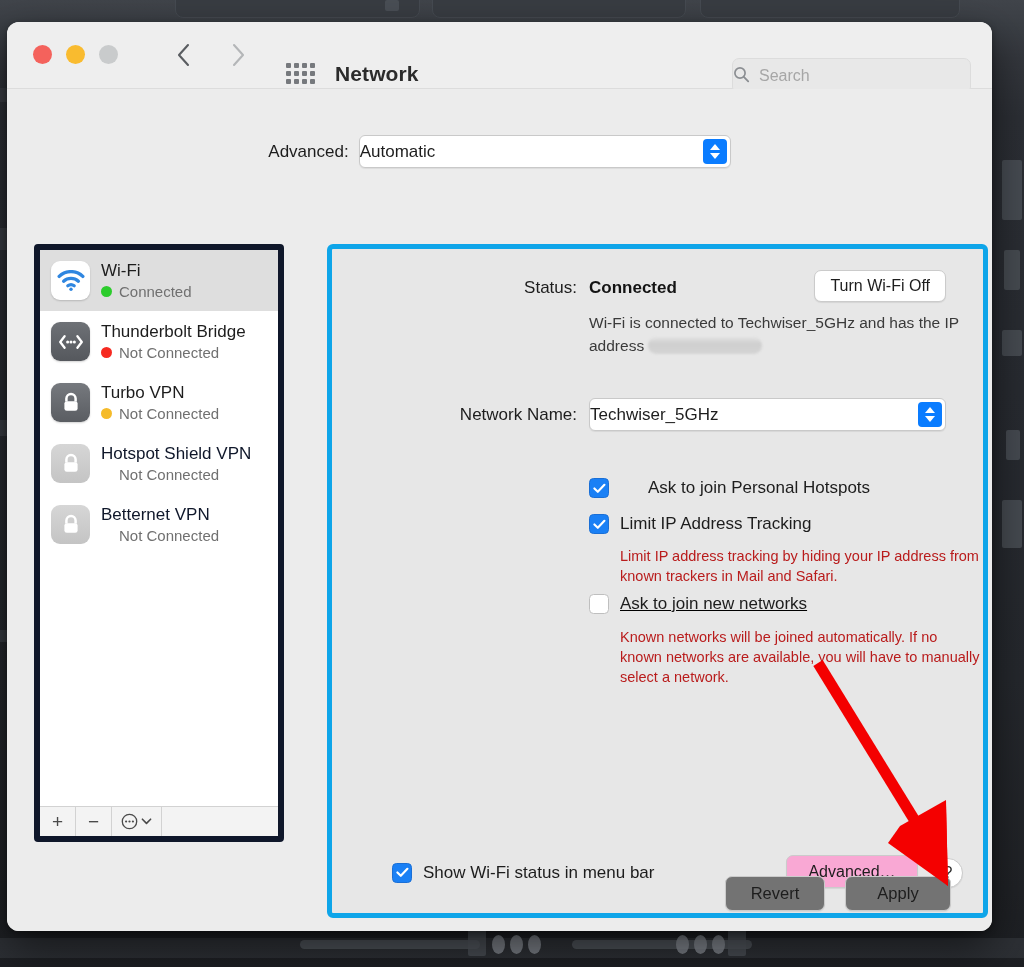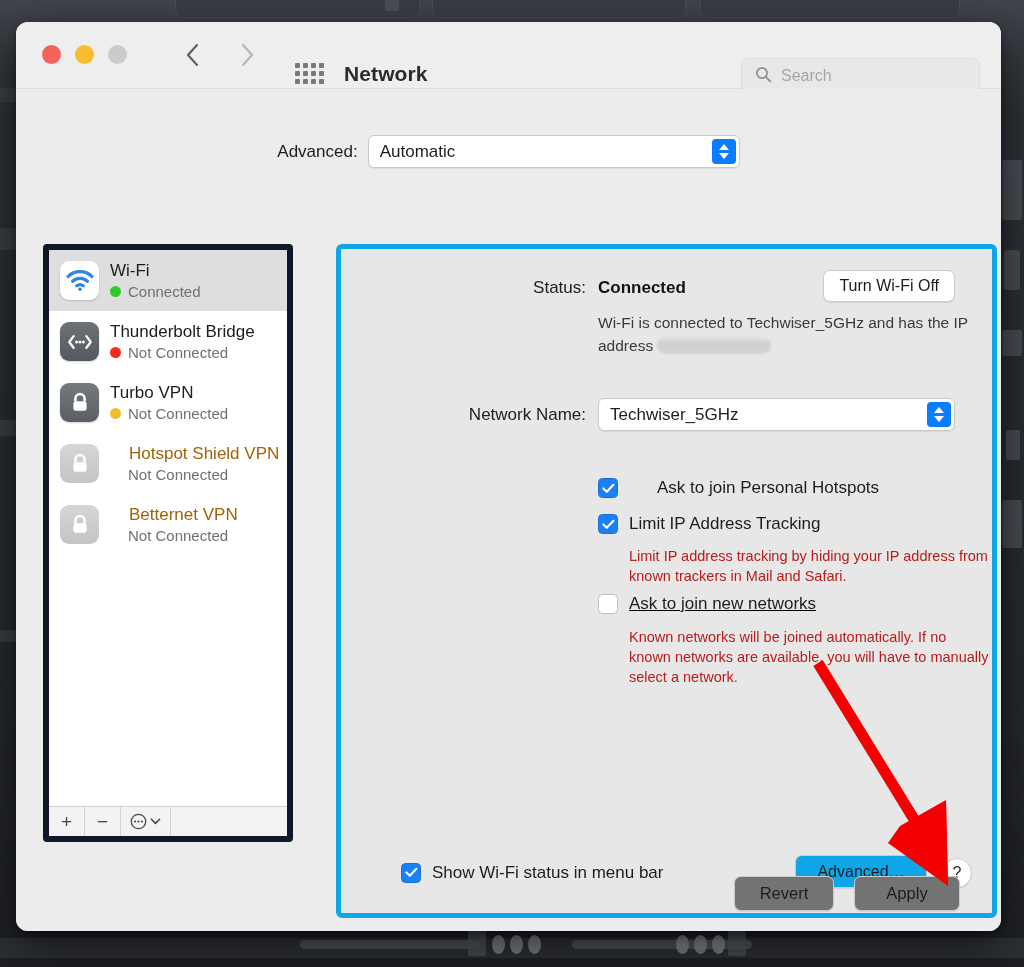--- a/index.html
+++ b/index.html
@@ -49,21 +49,21 @@
     position: absolute;
     background: #393d43;
     border: 1px solid #474c53;
     border-radius: 8px;
     opacity: .9;
   }
 
   
   #window {
     position: absolute;
-    left: 16px;
+    left: 7px;
     top: 22px;
     width: 985px;
     height: 909px;
     background: #ececec;
     border-radius: 12px;
     box-shadow: 0 16px 44px rgba(0,0,0,.55), 0 2px 6px rgba(0,0,0,.35);
     overflow: hidden;
   }
 
   
@@ -122,21 +122,20 @@
 
   #search-box {
     position: absolute;
     right: 21px; top: 36px;
     width: 239px; height: 36px;
     background: #e8e8e8;
     border: 1px solid #dcdcdc;
     border-radius: 7px;
     display: flex;
     align-items: center;
-    padding-left: 13px;
   }
   #search-box .mag { flex: 0 0 auto; margin-right: 9px; }
   #search-input {
     border: 0; outline: 0; background: transparent;
     font-family: "Liberation Sans", sans-serif;
     font-size: 16px;
     color: #5c5c5c;
     width: 170px;
   }
   #search-input::placeholder { color: #a6a6a6; }
@@ -159,21 +158,20 @@
     margin-right: 10px;
   }
   .popup {
     position: relative;
     background: #ffffff;
     border: 1px solid #c9c9c9;
     border-radius: 6px;
     box-shadow: 0 1px 1px rgba(0,0,0,.07);
     display: flex;
     align-items: center;
-    padding-left: 11px;
     color: #1d1d1d;
     font-size: 17px;
   }
   #location-popup { width: 372px; height: 33px; }
   .popup .stepper {
     position: absolute;
     right: 3px; top: 3px;
     width: 24px; height: 25px;
     background: #0a7cff;
     border-radius: 4px;
@@ -229,21 +227,21 @@
   .svc-icon.vpn      { background: linear-gradient(180deg,#76797e,#5a5d62); }
   .svc-icon.vpn-dim  { background: linear-gradient(180deg,#d6d6d6,#c4c4c4); box-shadow:none; }
 
   .svc-text { display: flex; flex-direction: column; justify-content: center; }
   .svc-name {
     font-size: 17px;
     color: #1d1d1d;
     line-height: 21px;
     white-space: nowrap;
   }
-  .svc-name.dim { color: #a16207; margin-left: 19px; }
+  .svc-name.dim { color: #0f172a; }
   .svc-status {
     display: flex;
     align-items: center;
     font-size: 15px;
     color: #707070;
     line-height: 19px;
     margin-top: 1px;
   }
   .svc-status.indent { padding-left: 18px; }
   .dot {
@@ -398,21 +396,21 @@
     left: 60px; bottom: 30px;
     display: flex;
     align-items: center;
   }
   #show-status-row .cb { margin-top: 0; }
 
   #advanced-button {
     position: absolute;
     right: 65px; bottom: 25px;
     width: 132px; height: 33px;
-    background: #0ea5e9;
+    background: #f9a8d4;
     border: 1px solid #cbcbcb;
     border-radius: 7px;
     box-shadow: 0 1px 1px rgba(0,0,0,.08);
     font-family: "Liberation Sans", sans-serif;
     font-size: 16px;
     color: #1d1d1d;
     cursor: default;
   }
   #help-button {
     position: absolute;

